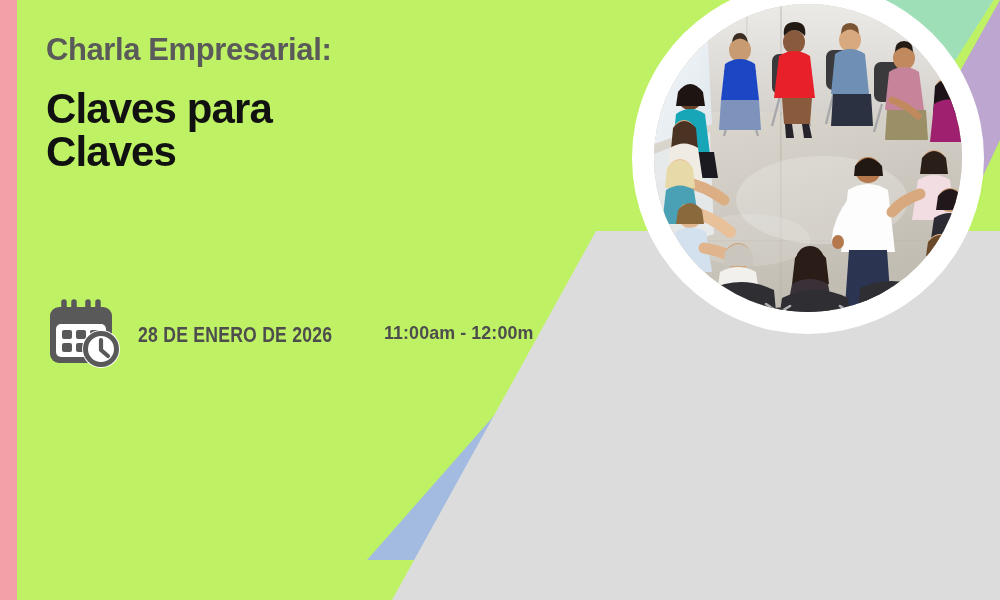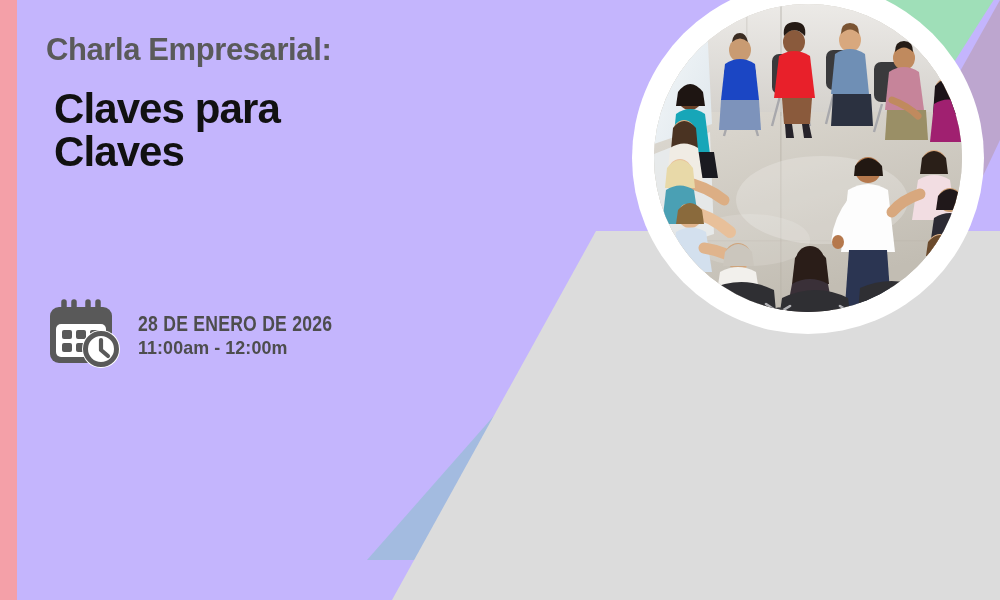--- a/index.html
+++ b/index.html
@@ -5,21 +5,21 @@
   html,body{margin:0;padding:0;}
   body{
     width:1000px;height:600px;
     font-family:"Liberation Sans", sans-serif;
     background:#ffffff;
     overflow:hidden;
   }
   #banner{
     position:relative;
     width:1000px;height:600px;
-    background:#c4b5fd;
+    background:#bef264;
     overflow:hidden;
   }
 
   
   #bg-shapes{
     position:absolute;left:0;top:0;width:1000px;height:600px;
   }
 
   
   #pink-stripe{
@@ -59,39 +59,38 @@
     line-height:1.0;
     margin:0 0 22px 0;
     white-space:nowrap;
   }
   #headline{
     font-size:42px;
     font-weight:bold;
     color:#111111;
     line-height:1.03;
     letter-spacing:-0.9px;
-    margin:8px;
+    margin:0;
   }
   #headline .hl-line{display:block;}
 
   
   #date-row{
     position:absolute;
     left:46px;top:298px;
     display:flex;
     align-items:center;
     gap:14px;
   }
   #cal-icon{
     width:78px;height:74px;
     flex:0 0 auto;
   }
   #date-text{
     display:flex;
-    flex-direction:column;
     justify-content:center;
     gap:3px;
   }
   #date-line{
     font-size:22px;
     font-weight:bold;
     color:#4d4d4d;
     letter-spacing:0.3px;
     line-height:1.05;
     transform:scaleX(0.80);

